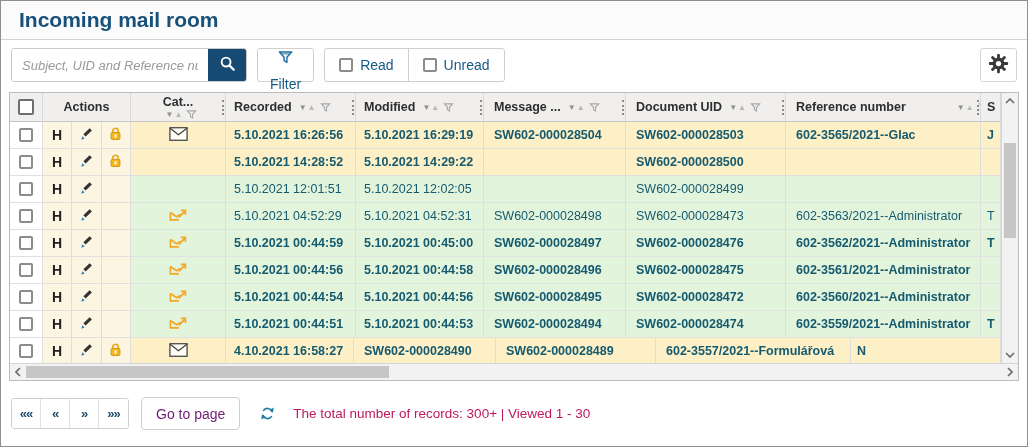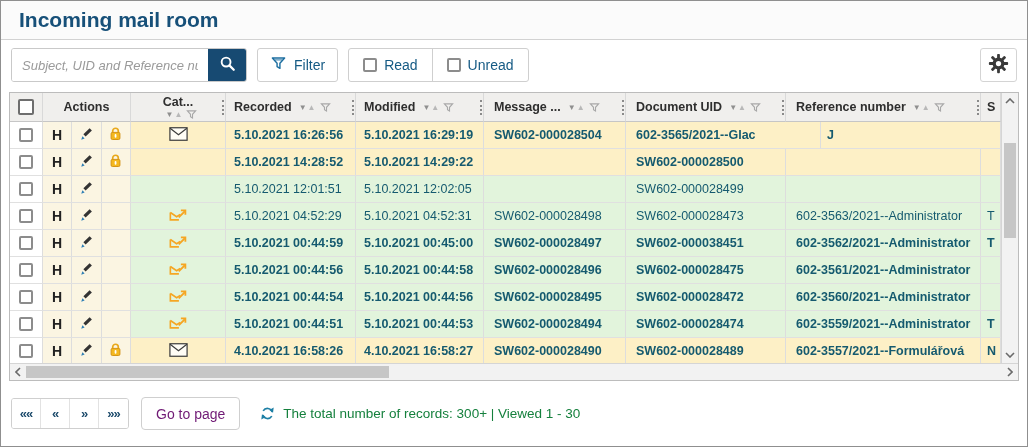--- a/index.html
+++ b/index.html
@@ -9,21 +9,21 @@
   
   .titlebar{height:39px;background:#fbfbfb;border-bottom:1px solid #d2d2d2;display:flex;align-items:center;padding-left:18px;box-sizing:border-box;}
   .titlebar .title{color:#175079;font-weight:bold;font-size:21px;}
 
   
   .toolbar{height:48px;display:flex;align-items:center;padding:2px 10px 0;box-sizing:border-box;gap:10px;}
   .search-group{display:flex;height:34px;border:1px solid #c9c9c9;border-radius:3px;overflow:hidden;box-sizing:border-box;}
   .search-input{border:none;outline:none;width:176px;padding:0 10px;font-size:13px;font-family:"Liberation Sans",sans-serif;color:#444;}
   .search-input::placeholder{font-style:italic;color:#9a9a9a;}
   .search-btn{width:38px;background:#174a72;border:none;display:flex;align-items:center;justify-content:center;cursor:pointer;}
-  .btn{height:34px;border:1px solid #cfcfcf;border-radius:3px;background:#fff;display:flex;align-items:center;padding:0 12px;color:#155a84;font-size:14px;gap:7px;box-sizing:border-box;cursor:pointer;}
+  .btn{height:34px;border:1px solid #cfcfcf;border-radius:3px;background:#fff;display:flex;align-items:center;padding:0 12px;color:#155a84;font-size:14px;gap:7px;box-sizing:border-box;cursor:pointer;flex-direction:column;}
   .rw-group{display:flex;height:34px;border:1px solid #cfcfcf;border-radius:3px;box-sizing:border-box;}
   .rw-half{display:flex;align-items:center;gap:7px;padding:0 14px;color:#155a84;font-size:14px;cursor:pointer;}
   .rw-half + .rw-half{border-left:1px solid #cfcfcf;}
   .cbx{width:14px;height:14px;border:2px solid #8c8c8c;border-radius:2px;background:#fff;display:inline-block;box-sizing:border-box;}
   .gear-btn{margin-left:auto;width:37px;height:34px;border:1px solid #d4d4d4;border-radius:3px;background:#fff;display:flex;align-items:center;justify-content:center;cursor:pointer;}
 
   
   .table-wrap{margin:4px 8px 16px;border:1px solid #bcbcbc;position:relative;height:289px;box-sizing:border-box;background:#eab308;}
   .grid{margin-right:17px;}
   .thead{display:flex;height:29px;background:#f0efed;box-sizing:border-box;}
@@ -41,42 +41,42 @@
   .bg-beige{background:#fbf5e2;}
   .bg-white{background:#fff;}
 
   .c-select{width:33px;justify-content:center;}
   .c-actions{width:88px;padding:0;}
   .c-cat{width:95px;justify-content:center;flex-direction:column;}
   .c-recorded{width:130px;padding-left:8px;}
   .c-modified{width:128px;padding-left:8px;}
   .c-message{width:142px;padding-left:10px;}
   .c-docuid{width:160px;padding-left:10px;}
-  .c-reference{width:195px;padding-left:10px;}
+  .c-reference{width:195px;padding-left:10px;gap:44px;}
   .c-extra{flex:1;min-width:0;padding-left:6px;}
 
   .slot{flex:1;height:100%;display:flex;align-items:center;justify-content:center;cursor:pointer;}
   .slot + .slot{border-left:1px solid #ddd;}
   .h-label{font-weight:bold;font-size:14px;color:#222;}
 
   
   .vscroll{position:absolute;top:0;right:0;bottom:17px;width:17px;background:#f2f2f2;border-left:1px solid #d5d5d5;box-sizing:border-box;}
   .vscroll .arrow{position:absolute;left:0;width:100%;height:16px;display:flex;align-items:center;justify-content:center;cursor:pointer;}
   .vscroll .thumb{position:absolute;left:2px;right:2px;top:50px;height:95px;background:#c6c6c6;cursor:pointer;}
   .hscroll{position:absolute;left:0;right:0;bottom:0;height:17px;background:#f2f2f2;border-top:1px solid #d5d5d5;box-sizing:border-box;}
   .hscroll .arrow{position:absolute;top:0;width:16px;height:100%;display:flex;align-items:center;justify-content:center;cursor:pointer;}
   .hscroll .thumb{position:absolute;top:2px;bottom:2px;left:16px;width:363px;background:#c6c6c6;cursor:pointer;}
 
   
   .pager{display:flex;align-items:center;margin:11px 10px 0;}
   .nav-group{display:flex;border:1px solid #cfcfcf;border-radius:3px;overflow:hidden;height:31px;box-sizing:border-box;}
   .nav-btn{width:29px;height:100%;background:#fff;border:none;border-right:1px solid #e2e2e2;color:#1c4a6b;font-size:13px;font-weight:bold;letter-spacing:-1px;cursor:pointer;display:flex;align-items:center;justify-content:center;font-family:"Liberation Sans",sans-serif;}
   .nav-btn:last-child{border-right:none;}
   .goto-btn{margin-left:12px;height:33px;border:1px solid #cfcfcf;border-radius:4px;background:#fff;padding:0 14px;color:#701a75;font-size:14px;cursor:pointer;font-family:"Liberation Sans",sans-serif;}
-  .summary{margin-left:20px;display:flex;align-items:center;gap:8px;color:#15803d;font-size:13.5px;}
+  .summary{margin-left:20px;display:flex;align-items:center;gap:18px;color:#be185d;font-size:13.5px;}
 </style>
 </head>
 <body>
 
 <div class="app">
 
   <div class="titlebar">
     <span class="title">Incoming mail room</span>
   </div>
 
@@ -250,20 +250,21 @@
             </div>
             <div class="td c-cat bg-yellow">
               <span><svg viewBox="0 0 20 15" width="19" height="14">
                   <rect x="0.8" y="0.8" width="18.4" height="13.4" fill="#fffdf6" stroke="#3c3c3c" stroke-width="1.3"></rect>
                   <path d="M1 1.4l9 6.8 9-6.8" fill="none" stroke="#3c3c3c" stroke-width="1.3"></path>
                 </svg></span>
             </div>
             <div class="td c-recorded bg-yellow">5.10.2021 16:26:56</div>
             <div class="td c-modified bg-yellow">5.10.2021 16:29:19</div>
             <div class="td c-message bg-yellow">SW602-000028504</div>
+            <div class="td c-docuid bg-yellow">SW602-000028503</div>
             <div class="td c-reference bg-yellow">602-3565/2021--Glac</div>
             <div class="td c-extra bg-yellow">J</div>
           </div>
           <div class="tr bold">
             <div class="td c-select bg-white">
               <span class="cbx"></span>
             </div>
             <div class="td c-actions bg-beige">
               <span class="slot">
                 <span class="h-label">H</span>
@@ -365,21 +366,21 @@
               <span><svg viewBox="0 0 20 16" width="18" height="15">
                   <path d="M1.5 5.8V14h9.5" fill="none" stroke="#f5a623" stroke-width="1.8"></path>
                   <path d="M1.5 5.8l7 4.6 4-2.6" fill="none" stroke="#f5a623" stroke-width="1.8"></path>
                   <path d="M10.8 11.2L17.6 4.4" stroke="#f5a623" stroke-width="2"></path>
                   <path d="M13.2 3.4h5v5" fill="none" stroke="#f5a623" stroke-width="2"></path>
                 </svg></span>
             </div>
             <div class="td c-recorded bg-green">5.10.2021 00:44:59</div>
             <div class="td c-modified bg-green">5.10.2021 00:45:00</div>
             <div class="td c-message bg-green">SW602-000028497</div>
-            <div class="td c-docuid bg-green">SW602-000038451</div>
+            <div class="td c-docuid bg-green">SW602-000028476</div>
             <div class="td c-reference bg-green">602-3562/2021--Administrator</div>
             <div class="td c-extra bg-green">T</div>
           </div>
           <div class="tr bold">
             <div class="td c-select bg-white">
               <span class="cbx"></span>
             </div>
             <div class="td c-actions bg-beige">
               <span class="slot">
                 <span class="h-label">H</span>
@@ -490,21 +491,20 @@
                     <rect x="7.1" y="8.6" width="1.9" height="3.8" rx="0.9" fill="#fff"></rect>
                   </svg></span>
               </span>
             </div>
             <div class="td c-cat bg-yellow">
               <span><svg viewBox="0 0 20 15" width="19" height="14">
                   <rect x="0.8" y="0.8" width="18.4" height="13.4" fill="#fffdf6" stroke="#3c3c3c" stroke-width="1.3"></rect>
                   <path d="M1 1.4l9 6.8 9-6.8" fill="none" stroke="#3c3c3c" stroke-width="1.3"></path>
                 </svg></span>
             </div>
-            <div class="td c-recorded bg-yellow">4.10.2021 16:58:26</div>
             <div class="td c-modified bg-yellow">4.10.2021 16:58:27</div>
             <div class="td c-message bg-yellow">SW602-000028490</div>
             <div class="td c-docuid bg-yellow">SW602-000028489</div>
             <div class="td c-reference bg-yellow">602-3557/2021--Formulářová</div>
             <div class="td c-extra bg-yellow">N</div>
           </div>
         </div>
     </div>
 
     <div class="vscroll">

